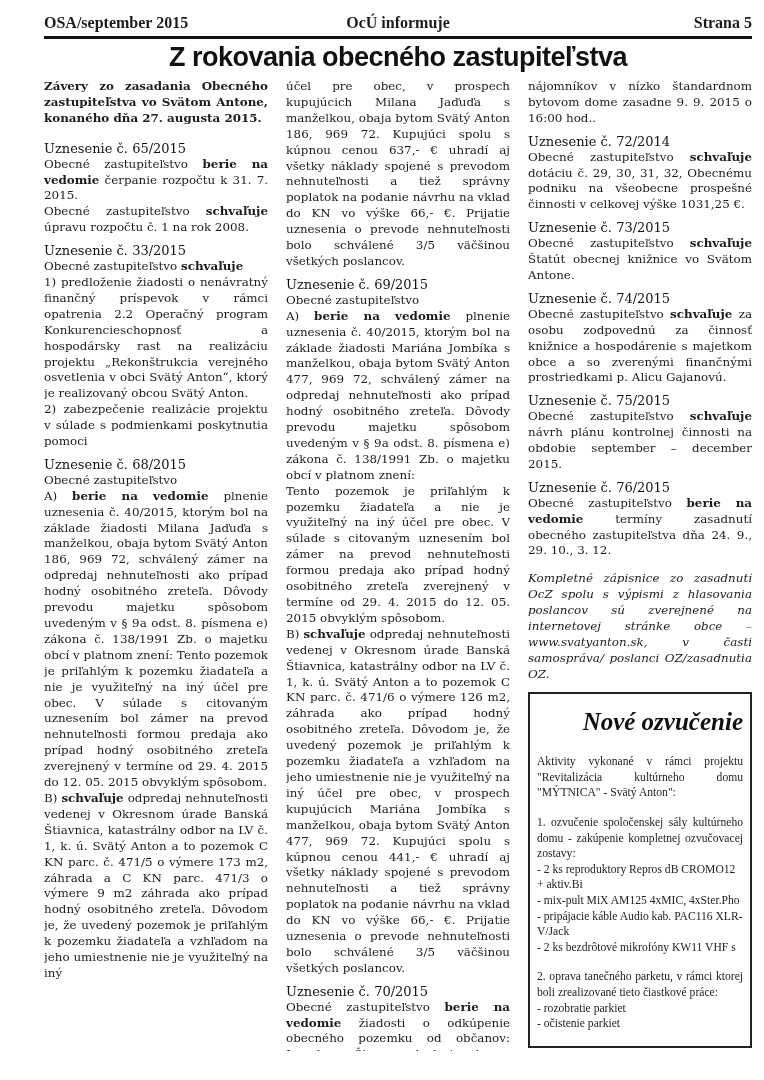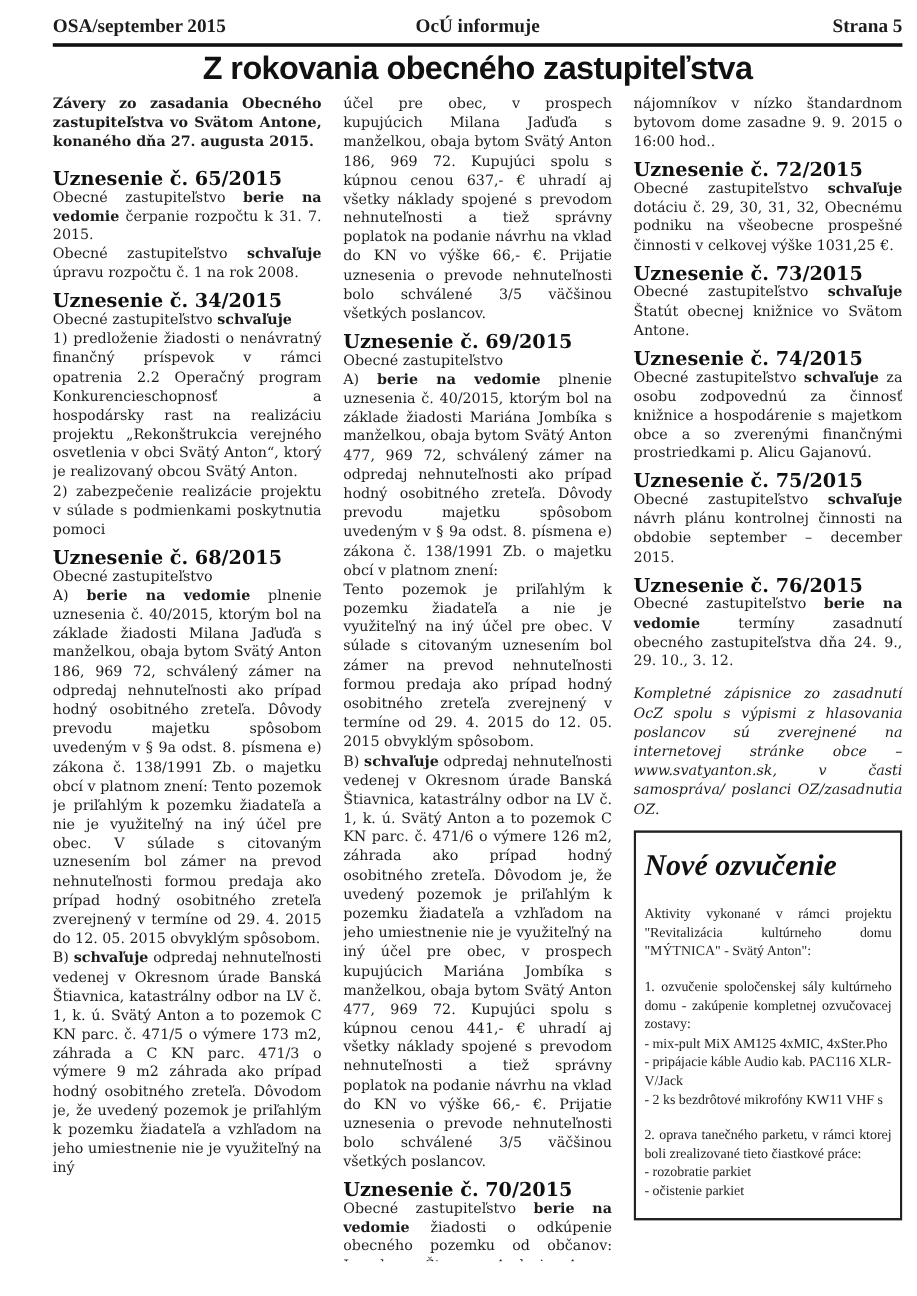--- a/index.html
+++ b/index.html
@@ -41,39 +41,39 @@
     height: 972px; overflow: hidden;
   }
   .col { flex: 1 1 0; min-width: 0; overflow: hidden; }
   .para, .intro, .note {
     font-size: 11.9px; line-height: 15.9px;
     text-align: justify;
     color: #1c1c1c;
   }
   .intro { font-weight: bold; margin-bottom: 14px; }
   .uz-heading {
-    font-weight: bold; font-size: 16px; line-height: 15.9px;
+    font-weight: normal; font-size: 13px; line-height: 15.9px;
     margin-top: 7px;
     color: #111;
   }
   .b { font-weight: bold; }
   .i { font-style: italic; }
   .note { font-style: italic; margin-top: 12px; }
   
   .side-box {
     margin-top: 9px;
     border: 2px solid #222;
     padding: 12px 7px 14px 7px;
     font-family: "Liberation Serif", serif;
   }
   .box-title {
     font-family: "Liberation Serif", serif;
     font-style: italic; font-weight: bold;
     font-size: 25px; line-height: 1.3;
-    text-align: left;
+    text-align: right;
     color: #111;
     margin-bottom: 16px;
   }
   .box-para {
     font-size: 11.6px; line-height: 15.6px;
     text-align: justify;
     color: #222;
   }
   .box-para.left { text-align: left; }
   .box-para.gap { margin-top: 14px; }
@@ -90,58 +90,59 @@
   </div>
 
   <h1 class="page-title">Z rokovania obecného zastupiteľstva</h1>
 
   <div class="cols">
     <div class="col">
         <p class="intro"><span class="b">Závery zo zasadania Obecného zastupiteľstva vo Svätom Antone, konaného dňa 27. augusta 2015.</span></p>
         <div class="uz-heading">Uznesenie č. 65/2015</div>
         <p class="para"><span>Obecné zastupiteľstvo </span><span class="b">berie na vedomie</span><span> čerpanie rozpočtu k 31. 7. 2015.</span></p>
         <p class="para"><span>Obecné zastupiteľstvo </span><span class="b">schvaľuje</span><span> úpravu rozpočtu č. 1 na rok 2008.</span></p>
-        <div class="uz-heading">Uznesenie č. 34/2015</div>
+        <div class="uz-heading">Uznesenie č. 33/2015</div>
         <p class="para"><span>Obecné zastupiteľstvo </span><span class="b">schvaľuje</span></p>
         <p class="para"><span>1) predloženie žiadosti o nenávratný finančný príspevok v rámci opatrenia 2.2 Operačný program Konkurencieschopnosť a hospodársky rast na realizáciu projektu „Rekonštrukcia verejného osvetlenia v obci Svätý Anton“, ktorý je realizovaný obcou Svätý Anton.</span></p>
         <p class="para"><span>2) zabezpečenie realizácie projektu v súlade s podmienkami poskytnutia pomoci</span></p>
         <div class="uz-heading">Uznesenie č. 68/2015</div>
         <p class="para"><span>Obecné zastupiteľstvo</span></p>
         <p class="para"><span>A) </span><span class="b">berie na vedomie</span><span> plnenie uznesenia č. 40/2015, ktorým bol na základe žiadosti Milana Jaďuďa s manželkou, obaja bytom Svätý Anton 186, 969 72, schválený zámer na odpredaj nehnuteľnosti ako prípad hodný osobitného zreteľa. Dôvody prevodu majetku spôsobom uvedeným v § 9a odst. 8. písmena e) zákona č. 138/1991 Zb. o majetku obcí v platnom znení: Tento pozemok je priľahlým k pozemku žiadateľa a nie je využiteľný na iný účel pre obec. V súlade s citovaným uznesením bol zámer na prevod nehnuteľnosti formou predaja ako prípad hodný osobitného zreteľa zverejnený v termíne od 29. 4. 2015 do 12. 05. 2015 obvyklým spôsobom.</span></p>
         <p class="para"><span>B) </span><span class="b">schvaľuje</span><span> odpredaj nehnuteľnosti vedenej v Okresnom úrade Banská Štiavnica, katastrálny odbor na LV č. 1, k. ú. Svätý Anton a to pozemok C  KN parc. č. 471/5 o výmere 173 m2, záhrada a C KN parc. 471/3 o výmere 9 m2 záhrada ako prípad hodný osobitného zreteľa. Dôvodom je, že uvedený pozemok je priľahlým k pozemku žiadateľa a vzhľadom na jeho umiestnenie nie je využiteľný na iný</span></p>
       </div>
     <div class="col">
         <p class="para"><span>účel pre obec, v prospech kupujúcich Milana Jaďuďa s manželkou, obaja bytom Svätý Anton 186, 969 72. Kupujúci spolu s kúpnou cenou 637,- € uhradí aj všetky náklady spojené s prevodom nehnuteľnosti a tiež správny poplatok na podanie návrhu na vklad do KN vo výške 66,- €. Prijatie uznesenia o prevode nehnuteľnosti bolo schválené 3/5 väčšinou všetkých poslancov.</span></p>
         <div class="uz-heading">Uznesenie č. 69/2015</div>
         <p class="para"><span>Obecné zastupiteľstvo</span></p>
         <p class="para"><span>A) </span><span class="b">berie na vedomie</span><span> plnenie uznesenia č. 40/2015, ktorým bol na základe žiadosti Mariána Jombíka s manželkou, obaja bytom Svätý Anton 477, 969 72, schválený zámer na odpredaj nehnuteľnosti ako prípad hodný osobitného zreteľa. Dôvody prevodu majetku spôsobom uvedeným v § 9a odst. 8. písmena e) zákona č. 138/1991 Zb. o majetku obcí v platnom znení:</span></p>
         <p class="para"><span>Tento pozemok je priľahlým k pozemku žiadateľa a nie je využiteľný na iný účel pre obec. V súlade s citovaným uznesením bol zámer na prevod nehnuteľnosti formou predaja ako prípad hodný osobitného zreteľa zverejnený v termíne od 29. 4. 2015 do 12. 05. 2015 obvyklým spôsobom.</span></p>
         <p class="para"><span>B) </span><span class="b">schvaľuje</span><span> odpredaj nehnuteľnosti vedenej v Okresnom úrade Banská Štiavnica, katastrálny odbor na LV č. 1, k. ú. Svätý Anton a to pozemok C  KN parc. č. 471/6 o výmere 126 m2, záhrada ako prípad hodný osobitného zreteľa. Dôvodom je, že uvedený pozemok je priľahlým k pozemku žiadateľa a vzhľadom na jeho umiestnenie nie je využiteľný na iný účel pre obec, v prospech kupujúcich Mariána Jombíka s manželkou, obaja bytom Svätý Anton 477, 969 72. Kupujúci spolu s kúpnou cenou 441,- € uhradí aj všetky náklady spojené s prevodom nehnuteľnosti a tiež správny poplatok na podanie návrhu na vklad do KN vo výške 66,- €. Prijatie uznesenia o prevode nehnuteľnosti bolo schválené 3/5 väčšinou všetkých poslancov.</span></p>
         <div class="uz-heading">Uznesenie č. 70/2015</div>
         <p class="para"><span>Obecné zastupiteľstvo </span><span class="b">berie na vedomie</span><span> žiadosti o odkúpenie obecného pozemku od občanov: Jaroslav Štang, Andrej Arvay, Ľubomír Krnáč, Andrea Dóczyová. Žiadosti budú posúdené stavebnou komisiou do 17. 9. 2015.</span></p>
       </div>
     <div class="col">
     <p class="para"><span>nájomníkov v nízko štandardnom bytovom dome zasadne 9. 9. 2015 o 16:00 hod..</span></p>
-        <div class="uz-heading">Uznesenie č. 72/2015</div>
+        <div class="uz-heading">Uznesenie č. 72/2014</div>
         <p class="para"><span>Obecné zastupiteľstvo </span><span class="b">schvaľuje</span><span> dotáciu č. 29, 30, 31, 32, Obecnému podniku na všeobecne prospešné činnosti v celkovej výške 1031,25 €.</span></p>
         <div class="uz-heading">Uznesenie č. 73/2015</div>
         <p class="para"><span>Obecné zastupiteľstvo </span><span class="b">schvaľuje</span><span> Štatút obecnej knižnice vo Svätom Antone.</span></p>
         <div class="uz-heading">Uznesenie č. 74/2015</div>
         <p class="para"><span>Obecné zastupiteľstvo </span><span class="b">schvaľuje</span><span> za osobu zodpovednú za činnosť knižnice a hospodárenie s majetkom obce a so zverenými finančnými prostriedkami p. Alicu Gajanovú.</span></p>
         <div class="uz-heading">Uznesenie č. 75/2015</div>
         <p class="para"><span>Obecné zastupiteľstvo </span><span class="b">schvaľuje</span><span> návrh plánu kontrolnej činnosti na obdobie september – december 2015.</span></p>
         <div class="uz-heading">Uznesenie č. 76/2015</div>
         <p class="para"><span>Obecné zastupiteľstvo </span><span class="b">berie na vedomie</span><span> termíny zasadnutí obecného zastupiteľstva dňa 24. 9., 29. 10., 3. 12.</span></p>
         <p class="note"><span class="i">Kompletné zápisnice zo zasadnutí OcZ spolu s  výpismi z  hlasovania poslancov sú zverejnené na internetovej stránke obce – www.svatyanton.sk, v  časti samospráva/ poslanci OZ/zasadnutia OZ.</span></p>
         <div class="side-box">
           <div class="box-title">
             <div>Nové ozvučenie</div>
           </div>
           <div class="box-para">Aktivity vykonané v rámci projektu "Revitalizácia kultúrneho domu "MÝTNICA" - Svätý Anton":</div>
           <div class="box-para gap">1. ozvučenie spoločenskej sály kultúrneho domu - zakúpenie kompletnej ozvučovacej zostavy:</div>
+          <div class="box-para left">- 2 ks reproduktory Repros dB CROMO12 + aktiv.Bi</div>
           <div class="box-para left">- mix-pult MiX AM125 4xMIC, 4xSter.Pho</div>
           <div class="box-para left">- pripájacie káble Audio kab. PAC116 XLR-V/Jack</div>
           <div class="box-para left">- 2 ks bezdrôtové  mikrofóny KW11 VHF s</div>
           <div class="box-para gap">2. oprava tanečného parketu, v rámci ktorej boli zrealizované tieto čiastkové práce:</div>
           <div class="box-para left">- rozobratie parkiet</div>
           <div class="box-para left">- očistenie parkiet</div>
         </div>
       </div>
   </div>
 

